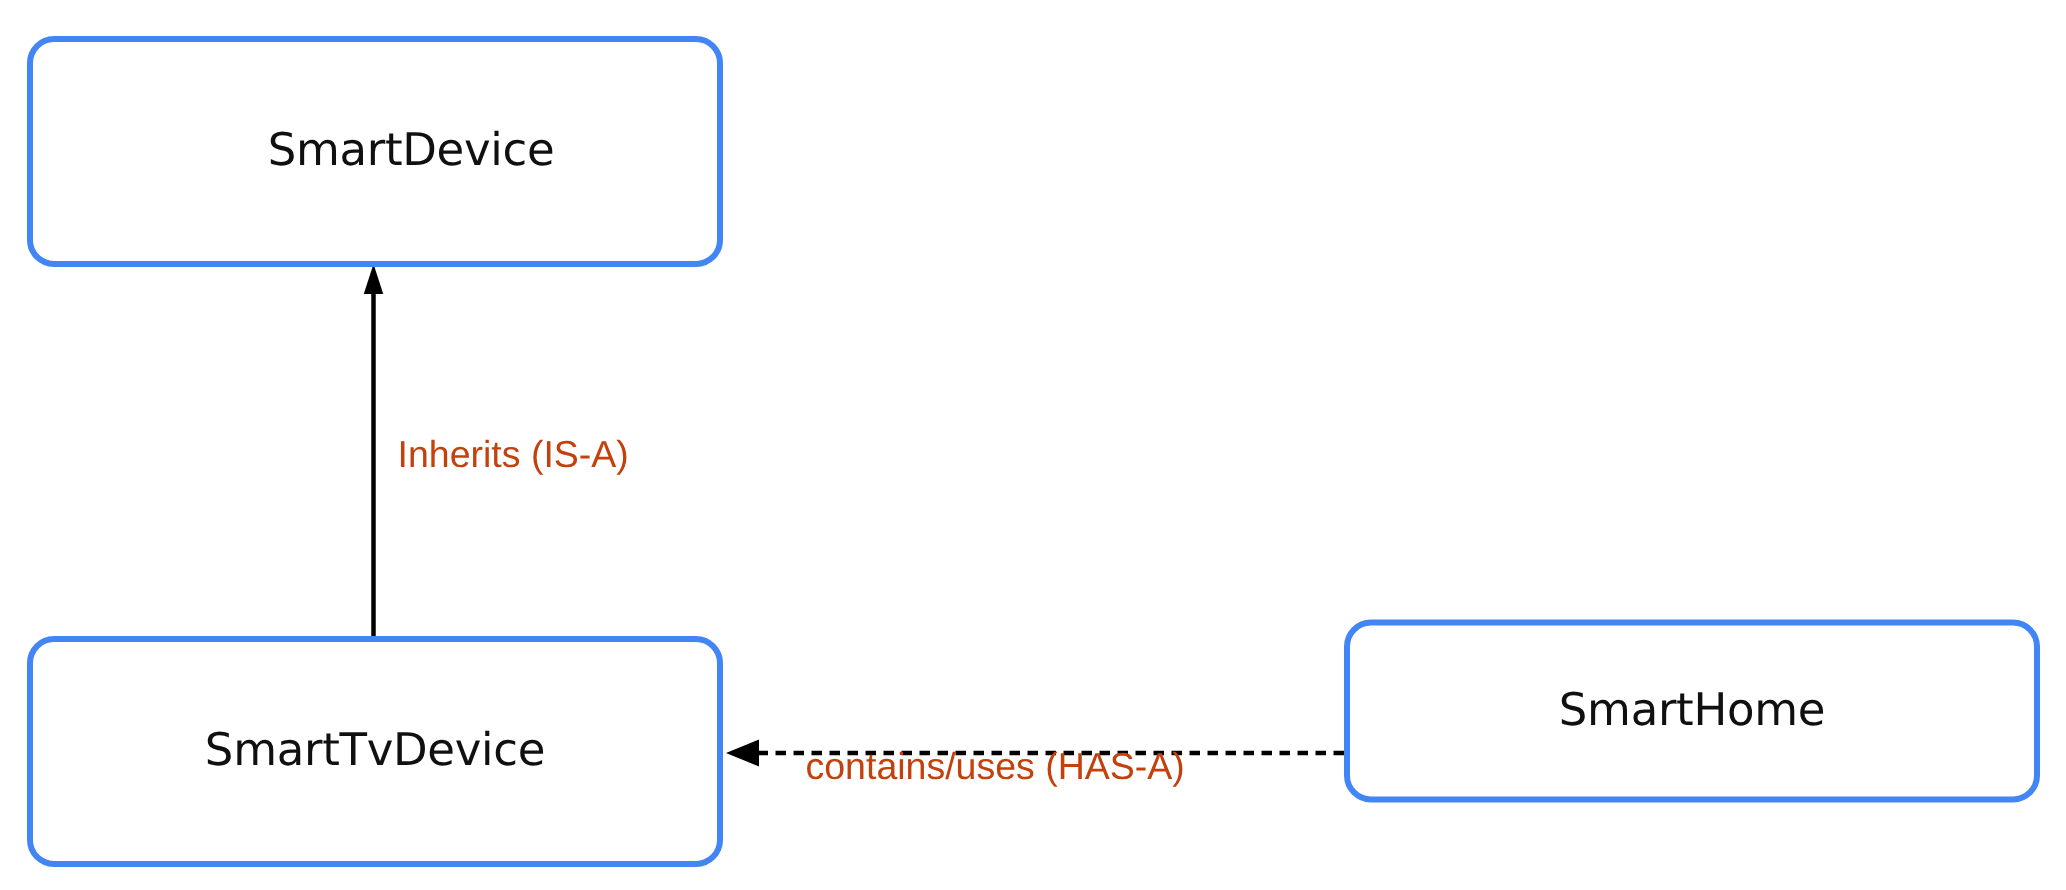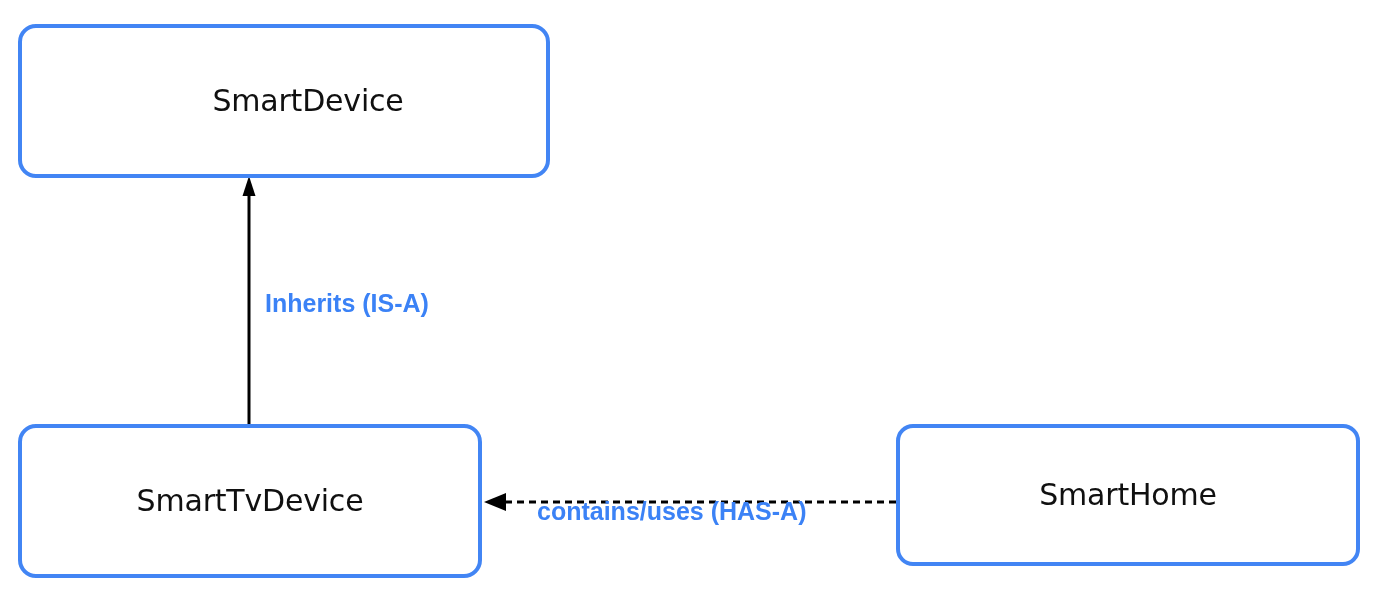--- a/index.html
+++ b/index.html
@@ -32,50 +32,49 @@
     font-size: 30px;
     font-weight: 400;
     color: #101010;
     letter-spacing: -0.2px;
     line-height: 1;
     white-space: nowrap;
   }
   #node-smartdevice {
     left: 18px;
     top: 24px;
-    width: 532px;
+    width: 464px;
     height: 154px;
     padding-left: 48px;
   }
   #node-smarttvdevice {
     left: 18px;
     top: 424px;
     width: 464px;
     height: 154px;
   }
   #node-smarthome {
     left: 896px;
-    top: 424px;
+    top: 413px;
     width: 464px;
-    height: 142px;
-    border-radius: 17px;
+    height: 122px;
   }
   .edge-layer {
     position: absolute;
     left: 0;
     top: 0;
     width: 1377px;
     height: 593px;
   }
   .edge-label {
     position: absolute;
     font-family: "Liberation Sans", sans-serif;
     font-size: 25px;
-    font-weight: 700;
-    color: #3b82f6;
+    font-weight: 400;
+    color: #c2410c;
     white-space: nowrap;
     line-height: 1;
   }
   #edge-label-inherits {
     left: 265px;
     top: 291px;
   }
   #edge-label-contains {
     left: 537px;
     top: 460px;

